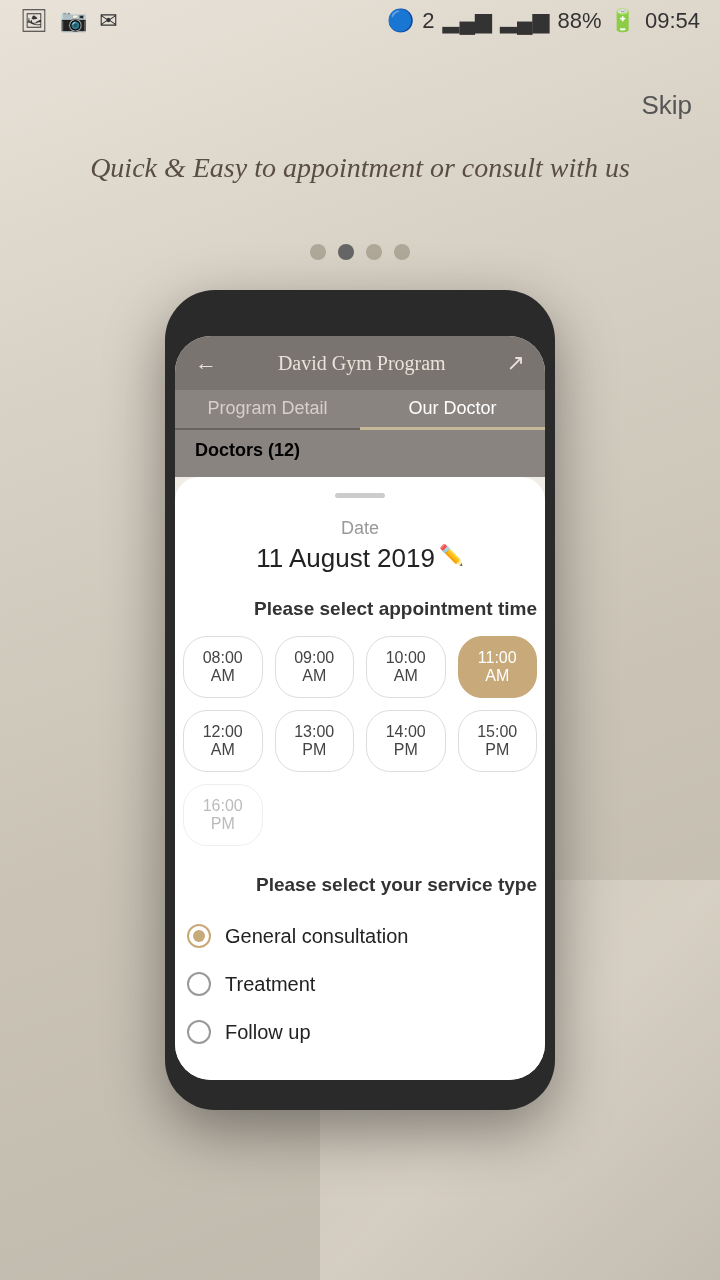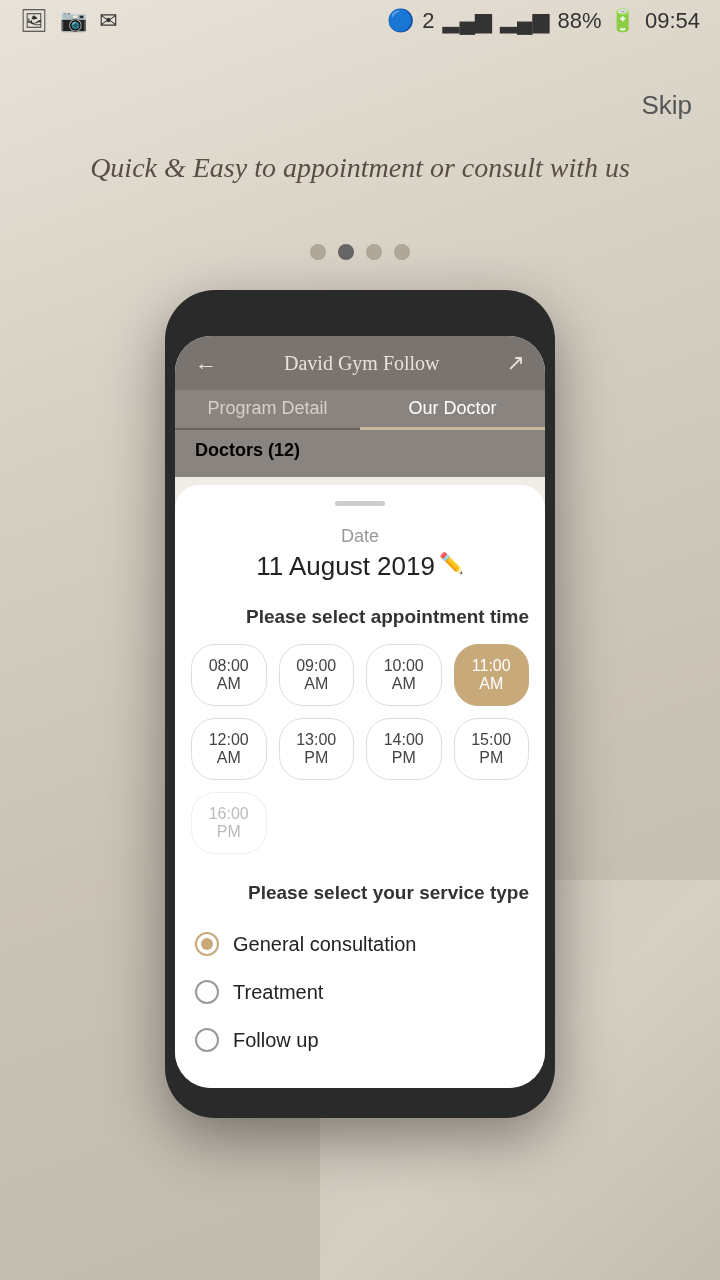--- a/index.html
+++ b/index.html
@@ -172,22 +172,22 @@
       font-size: 18px;
       font-weight: bold;
       color: #000000;
       font-family: Arial, sans-serif;
     }
 
     
     .modal-sheet {
       background: #fff;
       border-radius: 24px 24px 0 0;
-      padding: 16px 16px 24px;
-      margin-top: 8px;
+      padding: 16px 8px 24px;
+      margin-top: 0;
     }
     .modal-handle {
       width: 50px;
       height: 5px;
       background: #ccc;
       border-radius: 3px;
       margin: 0 auto 20px;
     }
 
     
@@ -324,21 +324,21 @@
   <div class="dot"></div>
 </div>
 
 <div class="phone-container">
   <div class="phone">
     <div class="phone-notch"></div>
     <div class="phone-screen">
 
       <div class="phone-nav">
         <span class="phone-nav-icon">←</span>
-        <span class="phone-nav-title">David Gym Follow</span>
+        <span class="phone-nav-title">David Gym Program</span>
         <span class="phone-nav-icon">↗</span>
       </div>
 
       <div class="phone-tabs">
         <div class="phone-tab">Program Detail</div>
         <div class="phone-tab active">Our Doctor</div>
       </div>
 
       <div class="doctors-header">
         <span class="doctors-count">Doctors (12)</span>

